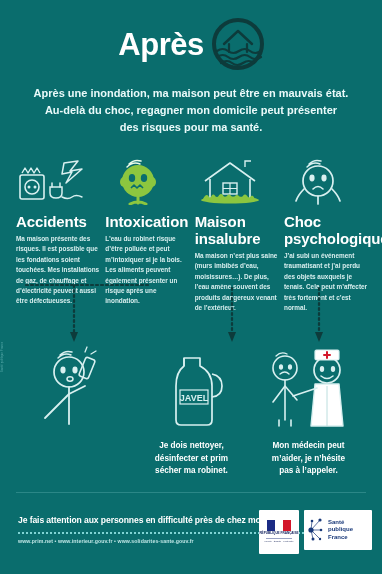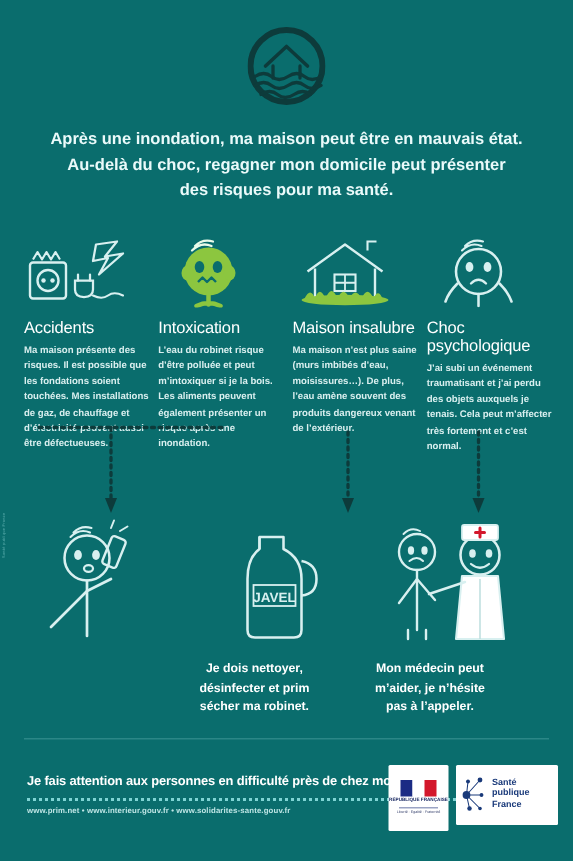--- a/index.html
+++ b/index.html
@@ -19,29 +19,29 @@
   .logo-circle{width:52px;height:52px;flex:0 0 52px;}
 
   .intro{position:absolute;left:28px;top:85px;width:326px;text-align:center;
     font-size:11px;line-height:1.55;font-weight:700;color:#eafafa;}
   .intro div{white-space:nowrap;}
 
   
   .risks{position:absolute;left:16px;top:155px;width:352px;display:flex;gap:6px;}
   .risk{width:84px;}
   .risk-icon{height:50px;display:flex;align-items:flex-end;justify-content:flex-start;}
-  .risk-title{font-size:11px;font-weight:400;color:#ffffff;margin-top:8px;letter-spacing:-0.1px;}
+  .risk-title{font-size:15px;font-weight:700;color:#ffffff;margin-top:8px;letter-spacing:-0.1px;}
   .risk-body{font-size:6.4px;line-height:1.62;font-weight:700;color:#d9efef;margin-top:4px;}
 
   
   .connectors{position:absolute;left:0;top:282px;width:382px;height:64px;}
 
   
   .actions{position:absolute;left:16px;top:346px;width:352px;display:flex;}
-  .action{width:117px;display:flex;flex-direction:column;align-items:flex-start;}
+  .action{width:117px;display:flex;flex-direction:column;align-items:center;}
   .action-art{height:84px;display:flex;align-items:flex-end;justify-content:center;}
   .action-cap{margin-top:10px;font-size:8.2px;line-height:1.55;font-weight:700;
     text-align:center;color:#ffffff;}
 
   
   .sep{position:absolute;left:16px;top:492px;width:350px;height:1px;background:#2b8787;}
   .footer{position:absolute;left:0;top:500px;width:382px;height:74px;}
   .footer-msg{position:absolute;left:18px;top:15px;font-size:8.6px;font-weight:700;color:#fff;
     letter-spacing:-0.1px;}
   .footer-rule{position:absolute;left:18px;top:32px;width:293px;height:2px;
@@ -64,20 +64,21 @@
   .sidecredit{position:absolute;left:1px;top:372px;width:120px;
     transform:rotate(-90deg);transform-origin:0 0;
     font-size:2.6px;color:#5fb0b0;letter-spacing:0.2px;white-space:nowrap;}
 </style>
 </head>
 <body>
 
 <div class="poster">
 
   <div class="header">
+    <div class="title-word">Après</div>
 
     <div class="logo-circle">
       <svg viewBox="0 0 52 52" width="52" height="52">
         <circle cx="26" cy="26" r="24" fill="none" stroke="#0d3b3b" stroke-width="4"></circle>
         <path d="M12 26 L26 13 L40 26" fill="none" stroke="#0d3b3b" stroke-width="2.4" stroke-linecap="round" stroke-linejoin="round"></path>
         <path d="M17 26 L17 34 M35 26 L35 34" fill="none" stroke="#0d3b3b" stroke-width="2.2" stroke-linecap="round"></path>
         <path d="M5 33 q6 -4 11 0 t11 0 t11 0 t11 0" fill="none" stroke="#0d3b3b" stroke-width="2.2" stroke-linecap="round"></path>
         <path d="M5 39 q6 -4 11 0 t11 0 t11 0 t11 0" fill="none" stroke="#0d3b3b" stroke-width="2.2" stroke-linecap="round"></path>
         <path d="M9 45 q6 -4 11 0 t11 0 t11 0" fill="none" stroke="#0d3b3b" stroke-width="2.2" stroke-linecap="round"></path>
       </svg>

